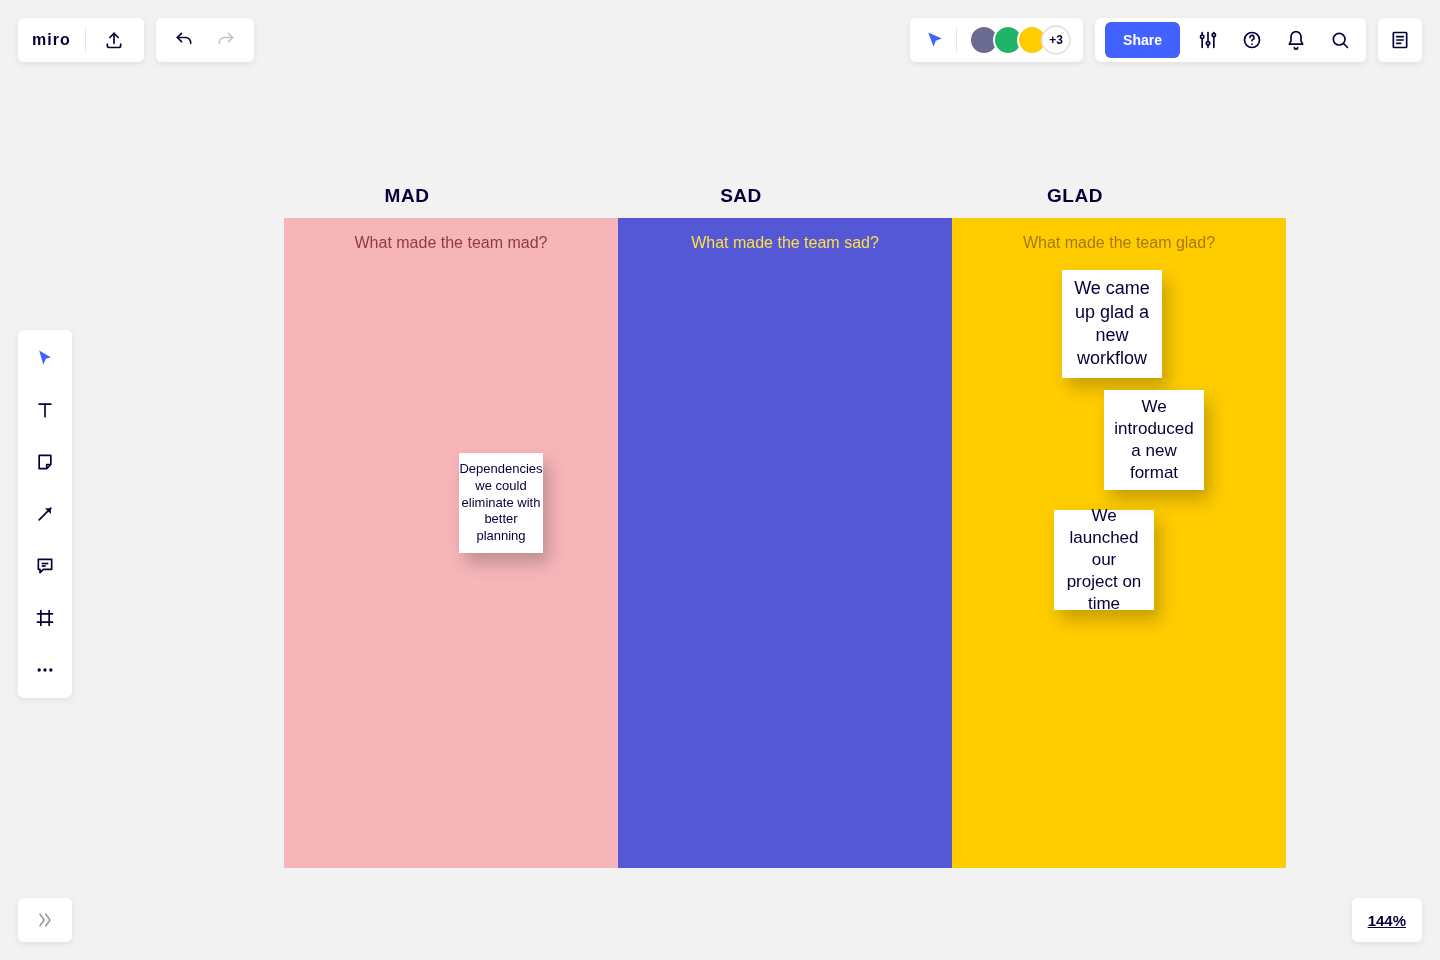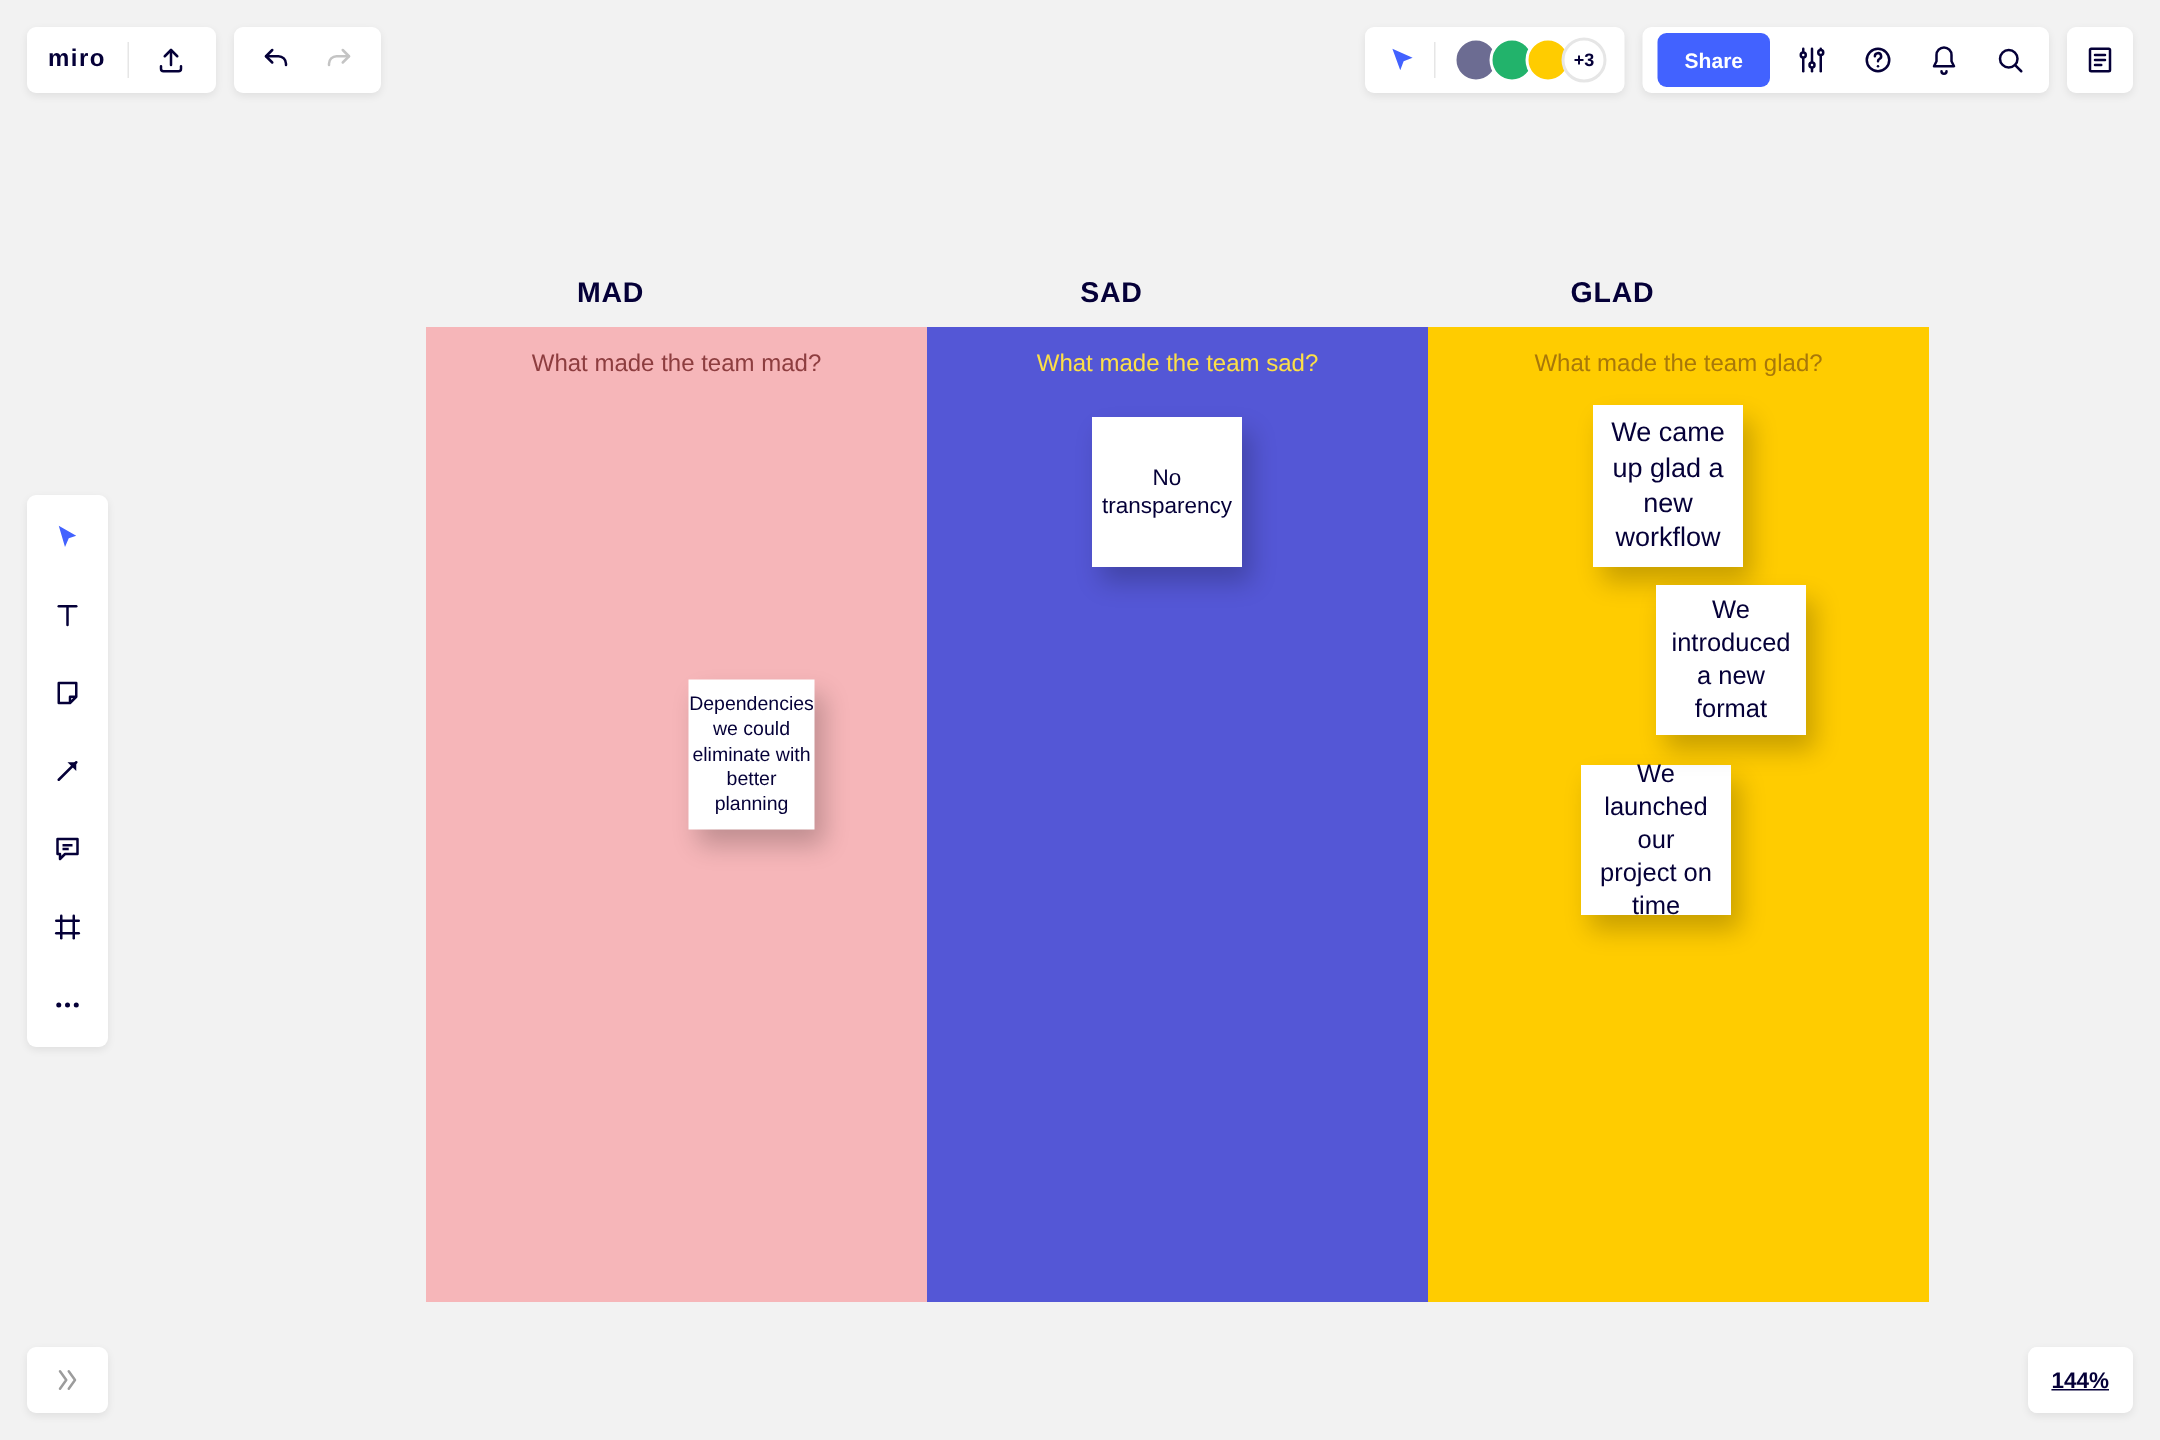--- a/index.html
+++ b/index.html
@@ -209,21 +209,20 @@
   <div class="heading">GLAD</div>
 </div>
 
 <div class="board">
   <div class="col mad">
     <div class="prompt">What made the team mad?</div>
     <div class="note small" style="left:175px; top:235px; width:84px; height:100px;">Dependencies we could eliminate with better planning</div>
   </div>
   <div class="col sad">
     <div class="prompt">What made the team sad?</div>
-    <div class="note" style="left:110px; top:60px; width:100px; height:100px;">No transparency</div>
   </div>
   <div class="col glad">
     <div class="prompt">What made the team glad?</div>
     <div class="note" style="left:110px; top:52px; width:100px; height:108px; font-size:18px;">We came up glad a new workflow</div>
     <div class="note" style="left:102px; top:292px; width:100px; height:100px; font-size:17px;">We launched our project on time</div>
     <div class="note" style="left:152px; top:172px; width:100px; height:100px; font-size:17px;">We introduced a new format</div>
   </div>
 </div>
 
 </body></html>

